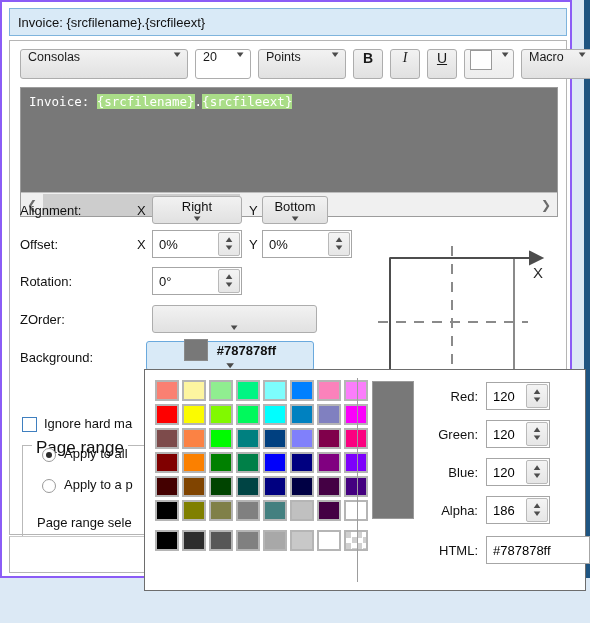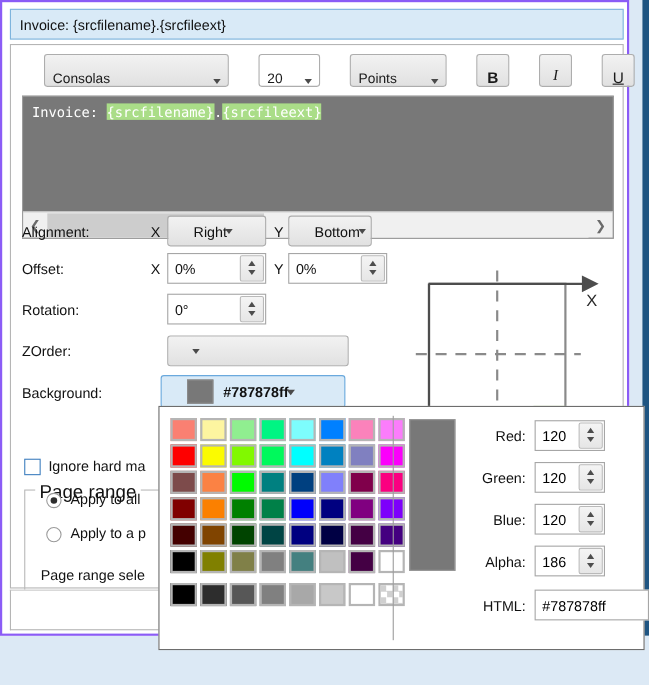--- a/index.html
+++ b/index.html
@@ -23,22 +23,22 @@
     display:flex;align-items:center;padding-left:8px;font-size:13px;color:#111;}
 
   .panel{position:absolute;left:7px;top:38px;width:558px;height:495px;
     background:#fff;border:1px solid #b5b5b5;box-sizing:border-box;}
 
   
   .toolbar{position:absolute;left:10px;top:8px;display:flex;align-items:center;gap:7px;}
   .btn{
     background:linear-gradient(#f2f2f2,#e1e1e1);
     border:1px solid #adadad;border-radius:3px;box-sizing:border-box;
-    display:flex;align-items:flex-end;font-size:12.5px;color:#1a1a1a;
-    height:30px;padding:0 7px;user-select:none;margin-left:20px;
+    display:flex;align-items:flex-start;font-size:12.5px;color:#1a1a1a;
+    height:30px;padding:0 7px;user-select:none;
   }
   .combo{justify-content:space-between;}
   .combo .cap{padding-right:10px;}
   .chev{font-size:9px;color:#4a4a4a;line-height:1;transform:scaleX(1.5);}
   .combo-font{width:168px;}
   .combo-size{width:56px;background:#fff;border:1px solid #adadad;}
   .combo-unit{width:88px;}
   .fmt{width:30px;justify-content:center;padding:0;font-size:14px;}
   .fmt.b{font-weight:bold;}
   .fmt.i{font-style:italic;font-family:"Liberation Serif",serif;}
@@ -66,21 +66,21 @@
     position:absolute;background:#fff;border:1px solid #a6a6a6;box-sizing:border-box;
     height:28px;display:flex;align-items:center;font-size:13px;color:#111;padding-left:6px;
   }
   .spin{position:absolute;right:1px;top:1px;width:22px;height:24px;
      background:linear-gradient(#f4f4f4,#e6e6e6);border:1px solid #b9b9b9;border-radius:2px;box-sizing:border-box;
      display:flex;flex-direction:column;align-items:center;justify-content:center;line-height:1;}
   .spin span{font-size:8px;color:#4d4d4d;transform:scaleX(1.4);}
   .dd{
     position:absolute;height:28px;box-sizing:border-box;
     background:linear-gradient(#f2f2f2,#e1e1e1);border:1px solid #adadad;border-radius:3px;
-    display:flex;align-items:center;justify-content:flex-start;padding:0 23px;font-size:13px;color:#111;
+    display:flex;align-items:center;justify-content:flex-end;padding:0 9px;font-size:13px;color:#111;flex-direction:column;
   }
   .bg-combo{background:#d9eaf7;border:1px solid #6aa9dd;font-weight:bold;font-size:13px;}
   .bg-chip{width:22px;height:20px;background:#787878;border:1px solid #8a8a8a;margin-right:9px;}
 
   
   .preview{position:absolute;left:362px;top:197px;width:185px;height:175px;}
 
   
   .chk{position:absolute;width:15px;height:15px;border:1px solid #3f7fbf;background:#fff;box-sizing:border-box;}
   .group{position:absolute;border:1px solid #b9b9b9;box-sizing:border-box;}
@@ -166,21 +166,21 @@
         </div>
       </div>
 
       <span class="lbl" style="left:10px;top:162px;">Alignment:</span>
       <span class="xy" style="left:127px;top:162px;">X</span>
       <div class="dd" style="left:142px;top:155px;width:90px;">
         <span>Right</span>
         <span class="chev">▾</span>
       </div>
       <span class="xy" style="left:239px;top:162px;">Y</span>
-      <div class="dd" style="left:252px;top:155px;width:76px;">
+      <div class="dd" style="left:252px;top:155px;width:66px;">
         <span>Bottom</span>
         <span class="chev">▾</span>
       </div>
 
       <span class="lbl" style="left:10px;top:196px;">Offset:</span>
       <span class="xy" style="left:127px;top:196px;">X</span>
       <div class="field" style="left:142px;top:189px;width:90px;">
         <span>0%</span>
         <span class="spin">
             <span>▲</span>

